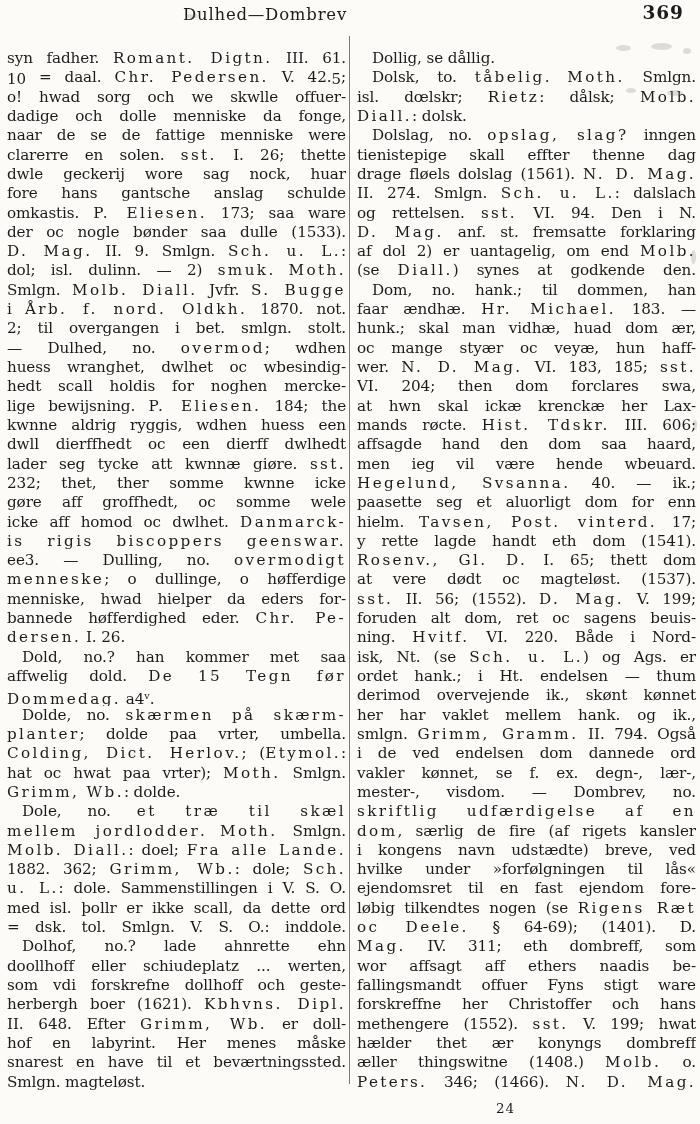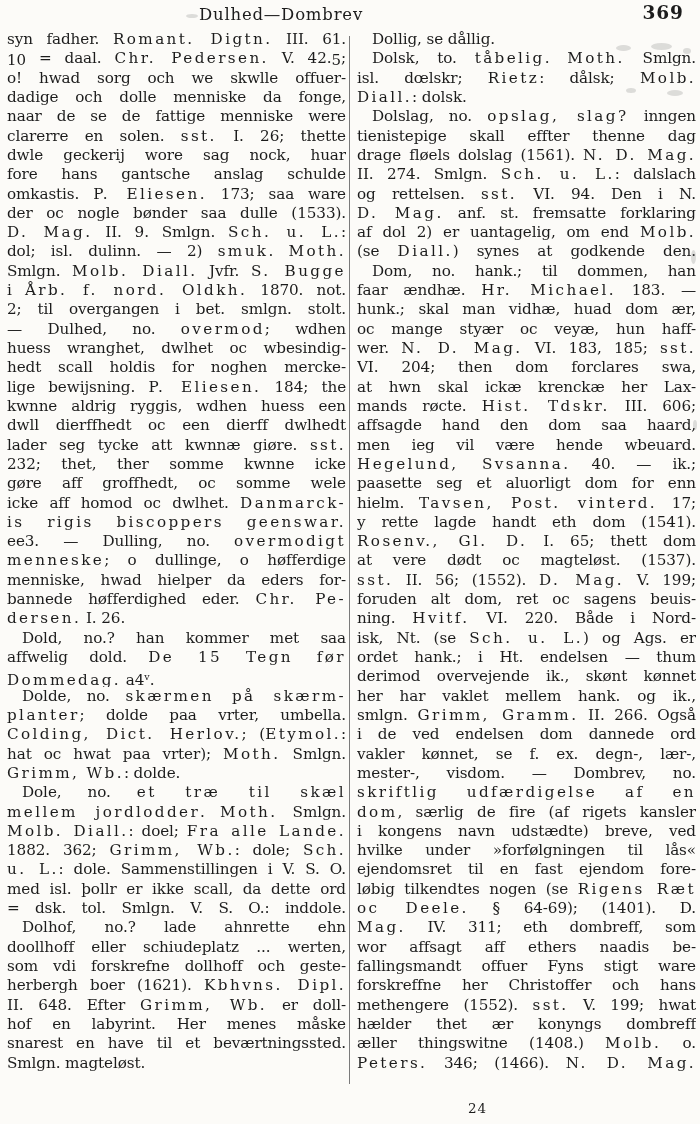--- a/index.html
+++ b/index.html
@@ -5,45 +5,45 @@
   :root{
     --paper:#fcfbf8; --ink:#1c1c1c; --divider:#7a7a7a;
   }
   html,body{margin:0;padding:0;}
   body{
     width:700px;height:1124px;position:relative;overflow:hidden;
     background:var(--paper);color:var(--ink);
     font-family:"DejaVu Serif","Liberation Serif",serif;
   }
   .running-head{
-    position:absolute;top:5px;left:16px;width:530px;text-align:center;
+    position:absolute;top:5px;left:0;width:530px;text-align:center;
     font-size:16.5px;letter-spacing:.8px;
   }
   .page-number{
     position:absolute;top:2px;right:16px;font-size:18.5px;font-weight:bold;letter-spacing:1px;
   }
   .column-divider{
     position:absolute;left:349px;top:36px;width:1px;height:1048px;background:var(--divider);
   }
-  .col{position:absolute;top:30px;width:339px;}
+  .col{position:absolute;top:49px;width:339px;}
   .col-left{left:7px;}
   .col-right{left:357px;}
   .line{
     height:19.32px;line-height:19.32px;font-size:15.2px;
     text-align:justify;text-align-last:justify;
     overflow:hidden;letter-spacing:-0.1px;
   }
   .line.end{text-align-last:left;}
   .line.indent{text-indent:15px;}
   .seg-b{font-weight:normal;}
   .seg-s{letter-spacing:2.4px;}
   .seg-sm{font-size:15px;vertical-align:-2px;letter-spacing:0;}
   .seg-sup{font-size:9.5px;vertical-align:4.5px;letter-spacing:0;}
   .signature{
-    position:absolute;top:1100px;left:468px;font-size:13.5px;letter-spacing:1px;
+    position:absolute;top:1100px;left:496px;font-size:13.5px;letter-spacing:1px;
   }
   .speck{position:absolute;background:rgba(110,110,110,.22);border-radius:50%;filter:blur(.6px);}
 </style>
 </head>
 <body>
 
 <div>
   <div class="running-head">Dulhed—Dombrev</div>
   <div class="page-number">369</div>
   <div class="column-divider"></div>
@@ -132,21 +132,21 @@
       <div class="line"><span class="seg-n">y rette lagde handt eth dom (1541).</span></div>
       <div class="line"><span class="seg-s">Rosenv., Gl. D.</span><span class="seg-n"> I. 65; thett dom</span></div>
       <div class="line"><span class="seg-n">at vere dødt oc magteløst. (1537).</span></div>
       <div class="line"><span class="seg-s">sst.</span><span class="seg-n"> II. 56; (1552). </span><span class="seg-s">D. Mag.</span><span class="seg-n"> V. 199;</span></div>
       <div class="line"><span class="seg-n">foruden alt dom, ret oc sagens beuis-</span></div>
       <div class="line"><span class="seg-n">ning. </span><span class="seg-s">Hvitf.</span><span class="seg-n"> VI. 220. Både i Nord-</span></div>
       <div class="line"><span class="seg-n">isk, Nt. (se </span><span class="seg-s">Sch. u. L.</span><span class="seg-n">) og Ags. er</span></div>
       <div class="line"><span class="seg-n">ordet hank.; i Ht. endelsen — thum</span></div>
       <div class="line"><span class="seg-n">derimod overvejende ik., skønt kønnet</span></div>
       <div class="line"><span class="seg-n">her har vaklet mellem hank. og ik.,</span></div>
-      <div class="line"><span class="seg-n">smlgn. </span><span class="seg-s">Grimm, Gramm.</span><span class="seg-n"> II. 266. Også</span></div>
+      <div class="line"><span class="seg-n">smlgn. </span><span class="seg-s">Grimm, Gramm.</span><span class="seg-n"> II. 794. Også</span></div>
       <div class="line"><span class="seg-n">i de ved endelsen dom dannede ord</span></div>
       <div class="line"><span class="seg-n">vakler kønnet, se f. ex. degn-, lær-,</span></div>
       <div class="line"><span class="seg-n">mester-, visdom. — </span><span class="seg-b">Dombrev</span><span class="seg-n">, no.</span></div>
       <div class="line"><span class="seg-s">skriftlig udfærdigelse af en</span></div>
       <div class="line"><span class="seg-s">dom</span><span class="seg-n">, særlig de fire (af rigets kansler</span></div>
       <div class="line"><span class="seg-n">i kongens navn udstædte) breve, ved</span></div>
       <div class="line"><span class="seg-n">hvilke under »forfølgningen til lås«</span></div>
       <div class="line"><span class="seg-n">ejendomsret til en fast ejendom fore-</span></div>
       <div class="line"><span class="seg-n">løbig tilkendtes nogen (se </span><span class="seg-s">Rigens Ræt</span></div>
       <div class="line"><span class="seg-s">oc Deele.</span><span class="seg-n"> § 64-69); (1401). D.</span></div>

